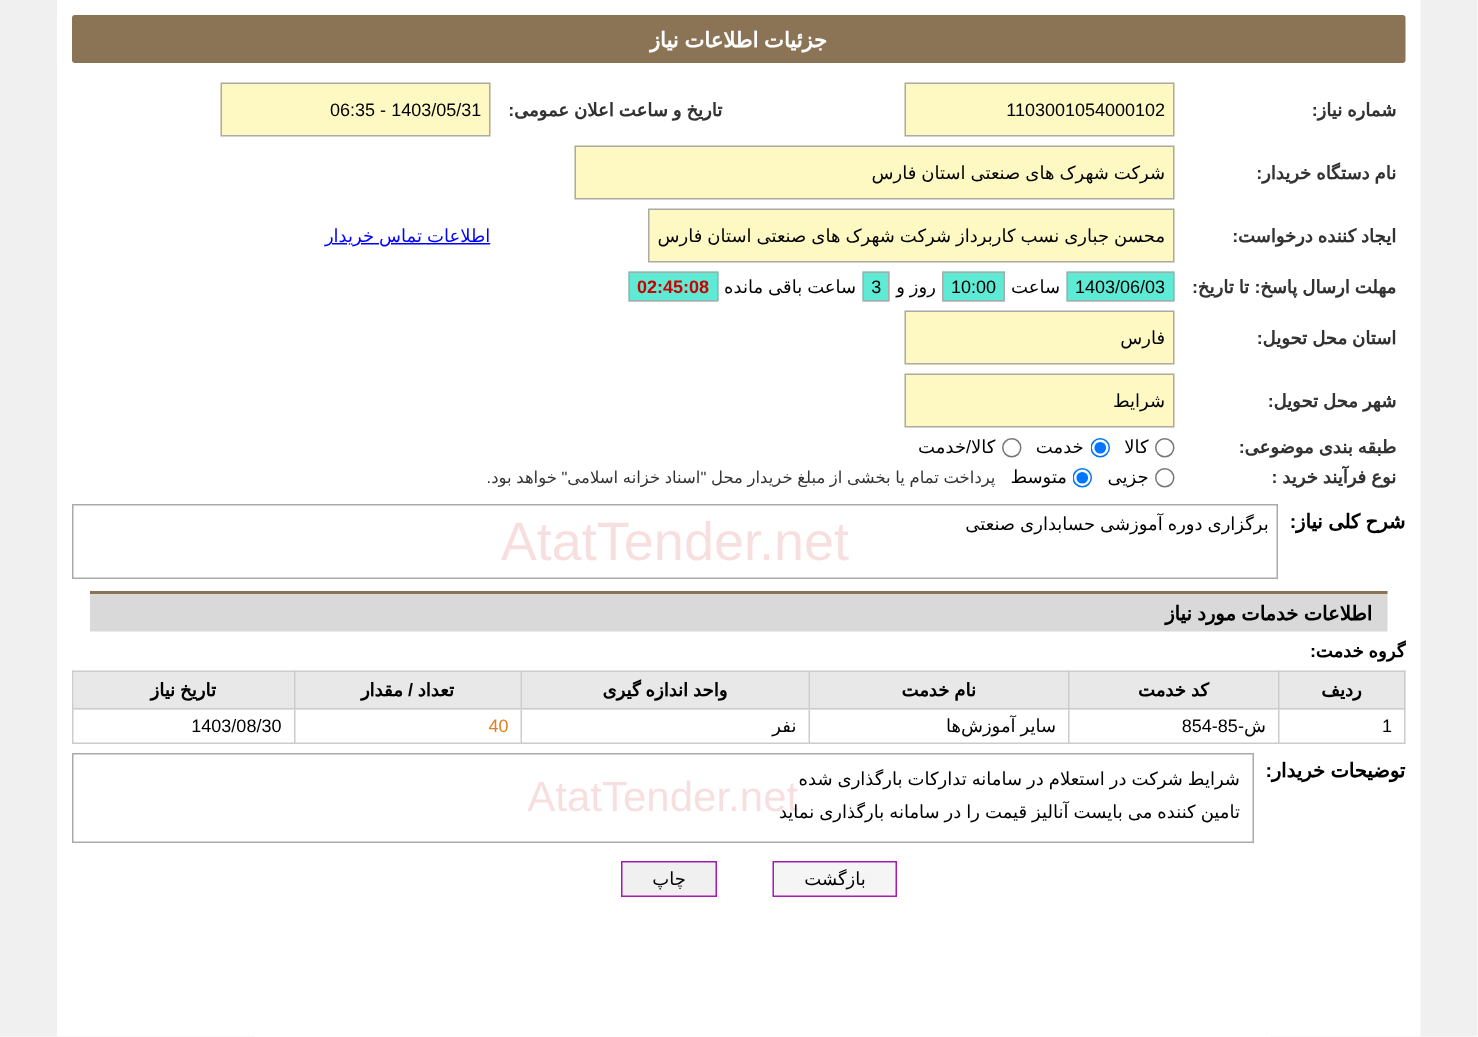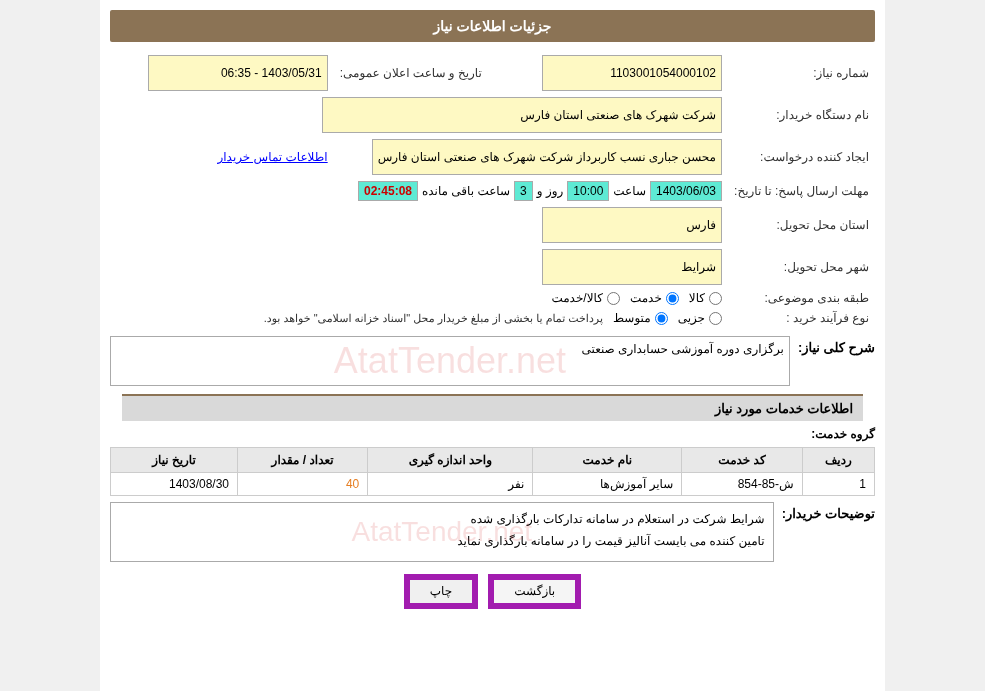--- a/index.html
+++ b/index.html
@@ -3,21 +3,21 @@
   <meta charset="utf-8">
   <style>
     * { box-sizing: border-box; margin: 0; padding: 0; }
     body {
       font-family: Tahoma, Arial, sans-serif;
       font-size: 12px;
       background: #f0f0f0;
       direction: rtl;
     }
     .page-wrapper {
-      width: 785px;
+      width: 909px;
       min-height: 691px;
       background: #fff;
       margin: 0 auto;
       padding: 10px;
     }
     .section-header {
       background: #8B7355;
       color: #fff;
       text-align: center;
       padding: 8px 12px;
@@ -32,21 +32,21 @@
       margin-bottom: 6px;
     }
     .info-table td {
       padding: 3px 6px;
       vertical-align: middle;
       font-size: 12px;
     }
     .label-cell {
       color: #333;
       white-space: nowrap;
-      font-weight: normal;
+      font-weight: bold;
       width: 120px;
       text-align: right;
     }
     .value-cell {
       direction: rtl;
     }
     .input-box {
       border: 1px solid #aaa;
       background: #fef9c3;
       padding: 10px 5px;
@@ -130,25 +130,26 @@
     }
     .button-row {
       text-align: center;
       margin: 12px 0;
       display: flex;
       justify-content: center;
       gap: 10px;
     }
     .btn {
       padding: 4px 20px;
-      border: 6px solid #a21caf;
+      border: 1px solid #a21caf;
       background: #f5f5f5;
       cursor: pointer;
       font-size: 12px;
-      font-family: Liberation Serif, serif;
+      font-family: Liberation Sans, sans-serif;
+      margin-left: 27px;
     }
     .btn-back {
       background: #f5f5f5;
     }
     .btn-print {
       background: #f0f0f0;
     }
     .watermark-area {
       position: relative;
     }

